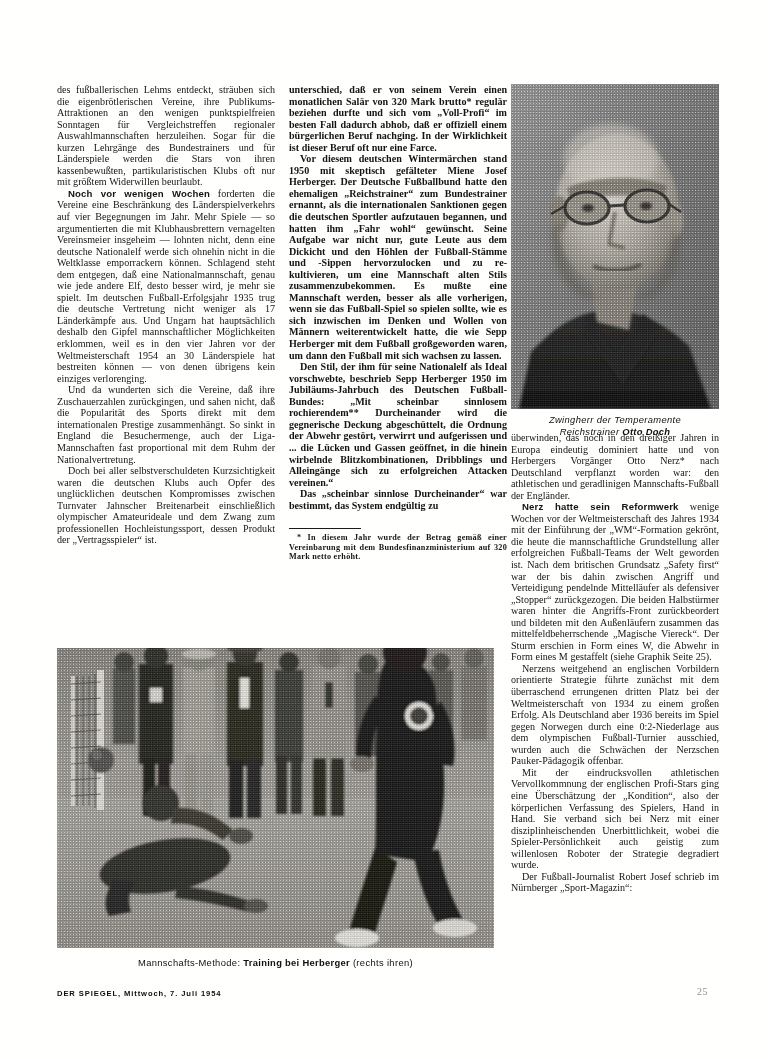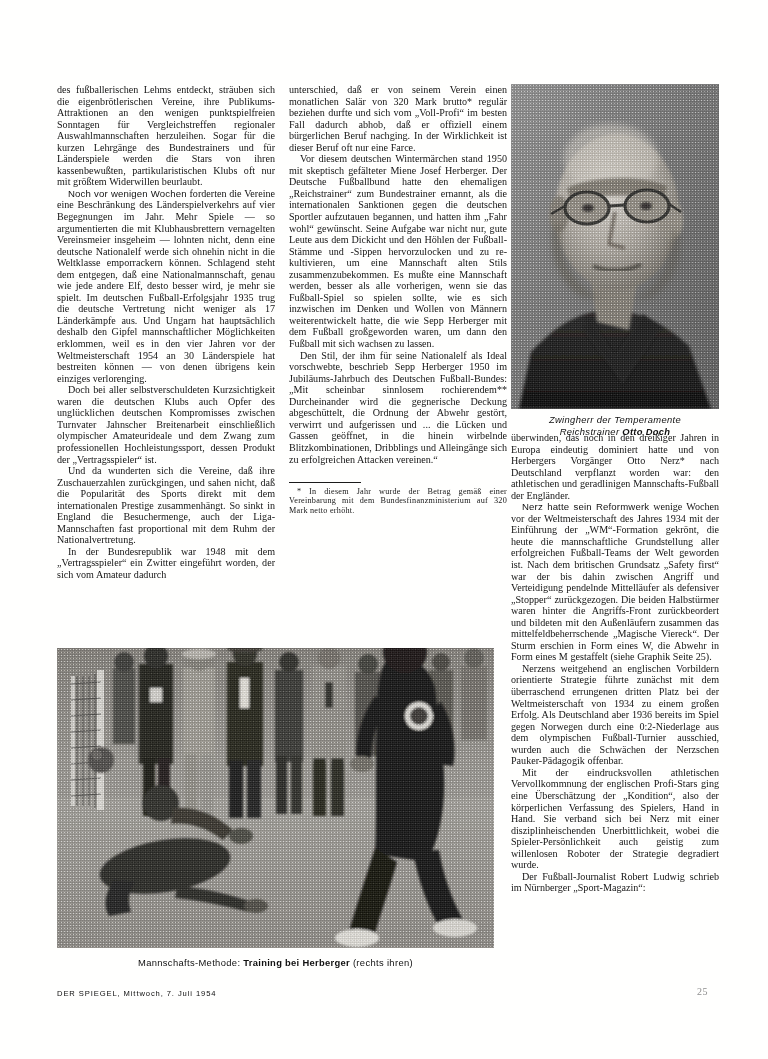--- a/index.html
+++ b/index.html
@@ -25,40 +25,40 @@
     height: 1059px;
     background: #fffffe;
   }
 
   
   .col {
     position: absolute;
     top: 84px;
   }
   #col1 { left: 57px;  width: 218px; }
-  #col2 { left: 289px; width: 218px; }
+  #col2 { left: 289px; width: 218px; font-weight: bold; }
   #col3 { left: 511px; width: 208px; }
 
   p.body {
     margin: 0 0 0 0;
     font-size: 10.1px;
     line-height: 11.55px;
     text-align: justify;
     text-justify: inter-word;
     text-indent: 11px;
     hyphens: manual;
     word-spacing: 0.1px;
     color: #141414;
   }
   p.body.first { text-indent: 0; }
 
   
   .lead {
     font-family: "Liberation Sans", "DejaVu Sans", sans-serif;
-    font-weight: normal;
+    font-weight: bold;
     font-size: 9.6px;
     letter-spacing: 0.15px;
   }
 
   
   .footnotes {
     margin-top: 17px;
     padding-top: 5px;
     position: relative;
   }
@@ -135,21 +135,21 @@
   #caption-nerz   { left: 511px; top: 414px; width: 208px; font-style: italic; }
   #caption-train  { left: 57px;  top: 957px; width: 437px; }
 
   
   #running-foot {
     position: absolute;
     left: 57px;
     top: 989px;
     font-family: "Liberation Sans", "DejaVu Sans", sans-serif;
     font-size: 7.6px;
-    font-weight: normal;
+    font-weight: bold;
     letter-spacing: 0.9px;
     color: #0d0d0d;
   }
   #folio {
     position: absolute;
     left: 697px;
     top: 986px;
     font-family: Liberation Serif, serif;
     font-size: 10px;
     color: #8d8d8d;
@@ -157,41 +157,41 @@
   }
 </style>
 </head>
 <body>
 
 <div id="page">
 
   <div class="col" id="col1">
     <p class="body first">des fußballerischen Lehms entdeckt, sträuben sich die eigenbrötlerischen Vereine, ihre Publikums-Attraktionen an den wenigen punktspielfreien Sonntagen für Vergleichstreffen regionaler Auswahlmannschaften herzuleihen. Sogar für die kurzen Lehrgänge des Bundestrainers und für Länderspiele werden die Stars von ihren kassenbewußten, partikularistischen Klubs oft nur mit größtem Widerwillen beurlaubt.</p>
     <p class="body"><span class="lead">Noch vor wenigen Wochen</span> <span>forderten die Vereine eine Beschränkung des Länderspielverkehrs auf vier Begegnungen im Jahr. Mehr Spiele — so argumentierten die mit Klubhausbrettern vernagelten Vereinsmeier insgeheim — lohnten nicht, denn eine deutsche Nationalelf werde sich ohnehin nicht in die Weltklasse emporrackern können. Schlagend steht dem entgegen, daß eine Nationalmannschaft, genau wie jede andere Elf, desto besser wird, je mehr sie spielt. Im deutschen Fußball-Erfolgsjahr 1935 trug die deutsche Vertretung nicht weniger als 17 Länderkämpfe aus. Und Ungarn hat hauptsächlich deshalb den Gipfel mannschaftlicher Möglichkeiten erklommen, weil es in den vier Jahren vor der Weltmeisterschaft 1954 an 30 Länderspiele hat bestreiten können — von denen übrigens kein einziges verlorenging.</span></p>
+    <p class="body">Und da wunderten sich die Vereine, daß ihre Zuschauerzahlen zurückgingen, und sahen nicht, daß die Popularität des Sports direkt mit dem internationalen Prestige zusammenhängt. So sinkt in England die Besuchermenge, auch der Liga-Mannschaften fast proportional mit dem Ruhm der Nationalvertretung.</p>
     <p class="body">Doch bei aller selbstverschuldeten Kurzsichtigkeit waren die deutschen Klubs auch Opfer des unglücklichen deutschen Kompromisses zwischen Turnvater Jahnscher Breitenarbeit einschließlich olympischer Amateurideale und dem Zwang zum professionellen Hochleistungssport, dessen Produkt der „Vertragsspieler“ ist.</p>
-    <p class="body">Und da wunderten sich die Vereine, daß ihre Zuschauerzahlen zurückgingen, und sahen nicht, daß die Popularität des Sports direkt mit dem internationalen Prestige zusammenhängt. So sinkt in England die Besuchermenge, auch der Liga-Mannschaften fast proportional mit dem Ruhm der Nationalvertretung.</p>
-    <p class="body">In der Bundesrepublik war 1948 mit dem „Vertragsspieler“ ein Zwitter eingeführt worden, der sich vom Amateur dadurch</p>
   </div>
 
   <div class="col" id="col2">
     <p class="body first">unterschied, daß er von seinem Verein einen monatlichen Salär von 320 Mark brutto* regulär beziehen durfte und sich vom „Voll-Profi“ im besten Fall dadurch abhob, daß er offiziell einem bürgerlichen Beruf nachging. In der Wirklichkeit ist dieser Beruf oft nur eine Farce.</p>
     <p class="body">Vor diesem deutschen Wintermärchen stand 1950 mit skeptisch gefälteter Miene Josef Herberger. Der Deutsche Fußballbund hatte den ehemaligen „Reichstrainer“ zum Bundestrainer ernannt, als die internationalen Sanktionen gegen die deutschen Sportler aufzutauen begannen, und hatten ihm „Fahr wohl“ gewünscht. Seine Aufgabe war nicht nur, gute Leute aus dem Dickicht und den Höhlen der Fußball-Stämme und -Sippen hervorzulocken und zu re-kultivieren, um eine Mannschaft alten Stils zusammenzubekommen. Es mußte eine Mannschaft werden, besser als alle vorherigen, wenn sie das Fußball-Spiel so spielen sollte, wie es sich inzwischen im Denken und Wollen von Männern weiterentwickelt hatte, die wie Sepp Herberger mit dem Fußball großgeworden waren, um dann den Fußball mit sich wachsen zu lassen.</p>
     <p class="body">Den Stil, der ihm für seine Nationalelf als Ideal vorschwebte, beschrieb Sepp Herberger 1950 im Jubiläums-Jahrbuch des Deutschen Fußball-Bundes: „Mit scheinbar sinnlosem rochierendem** Durcheinander wird die gegnerische Deckung abgeschüttelt, die Ordnung der Abwehr gestört, verwirrt und aufgerissen und ... die Lücken und Gassen geöffnet, in die hinein wirbelnde Blitzkombinationen, Dribblings und Alleingänge sich zu erfolgreichen Attacken vereinen.“</p>
+    <p class="body">Das „scheinbar sinnlose Durcheinander“ war bestimmt, das System endgültig zu</p>
 
     <div class="footnotes">
       <p class="fn">* In diesem Jahr wurde der Betrag gemäß einer Vereinbarung mit dem Bundesfinanzministerium auf 320 Mark netto erhöht.</p>
     </div>
   </div>
 
   <div class="col" id="col3" style="top:432px;">
     <p class="body first">überwinden, das noch in den dreißiger Jahren in Europa eindeutig dominiert hatte und von Herbergers Vorgänger Otto Nerz* nach Deutschland verpflanzt worden war: den athletischen und geradlinigen Mannschafts-Fußball der Engländer.</p>
     <p class="body"><span class="lead">Nerz hatte sein Reformwerk</span> <span>wenige Wochen vor der Weltmeisterschaft des Jahres 1934 mit der Einführung der „WM“-Formation gekrönt, die heute die mannschaftliche Grundstellung aller erfolgreichen Fußball-Teams der Welt geworden ist. Nach dem britischen Grundsatz „Safety first“ war der bis dahin zwischen Angriff und Verteidigung pendelnde Mittelläufer als defensiver „Stopper“ zurückgezogen. Die beiden Halbstürmer waren hinter die Angriffs-Front zurückbeordert und bildeten mit den Außenläufern zusammen das mittelfeldbeherrschende „Magische Viereck“. Der Sturm erschien in Form eines W, die Abwehr in Form eines M gestaffelt (siehe Graphik Seite 25).</span></p>
     <p class="body">Nerzens weitgehend an englischen Vorbildern orientierte Strategie führte zunächst mit dem überraschend errungenen dritten Platz bei der Weltmeisterschaft von 1934 zu einem großen Erfolg. Als Deutschland aber 1936 bereits im Spiel gegen Norwegen durch eine 0:2-Niederlage aus dem olympischen Fußball-Turnier ausschied, wurden auch die Schwächen der Nerzschen Pauker-Pädagogik offenbar.</p>
     <p class="body">Mit der eindrucksvollen athletischen Vervollkommnung der englischen Profi-Stars ging eine Überschätzung der „Kondition“, also der körperlichen Verfassung des Spielers, Hand in Hand. Sie verband sich bei Nerz mit einer disziplinheischenden Unerbittlichkeit, wobei die Spieler-Persönlichkeit auch geistig zum willenlosen Roboter der Strategie degradiert wurde.</p>
-    <p class="body">Der Fußball-Journalist Robert Ludwig schrieb im Nürnberger „Sport-Magazin“:</p>
+    <p class="body">Der Fußball-Journalist Robert Josef schrieb im Nürnberger „Sport-Magazin“:</p>
 
   </div>
 
   <div class="photo" id="photo-nerz">
     <svg width="208" height="325" viewBox="0 0 208 325" preserveAspectRatio="none">
       <defs>
         <linearGradient id="bgG" x1="0" y1="0" x2="1" y2="1">
           <stop offset="0%" stop-color="#8e8e8e"></stop>
           <stop offset="45%" stop-color="#737373"></stop>
           <stop offset="100%" stop-color="#5a5a5a"></stop>

